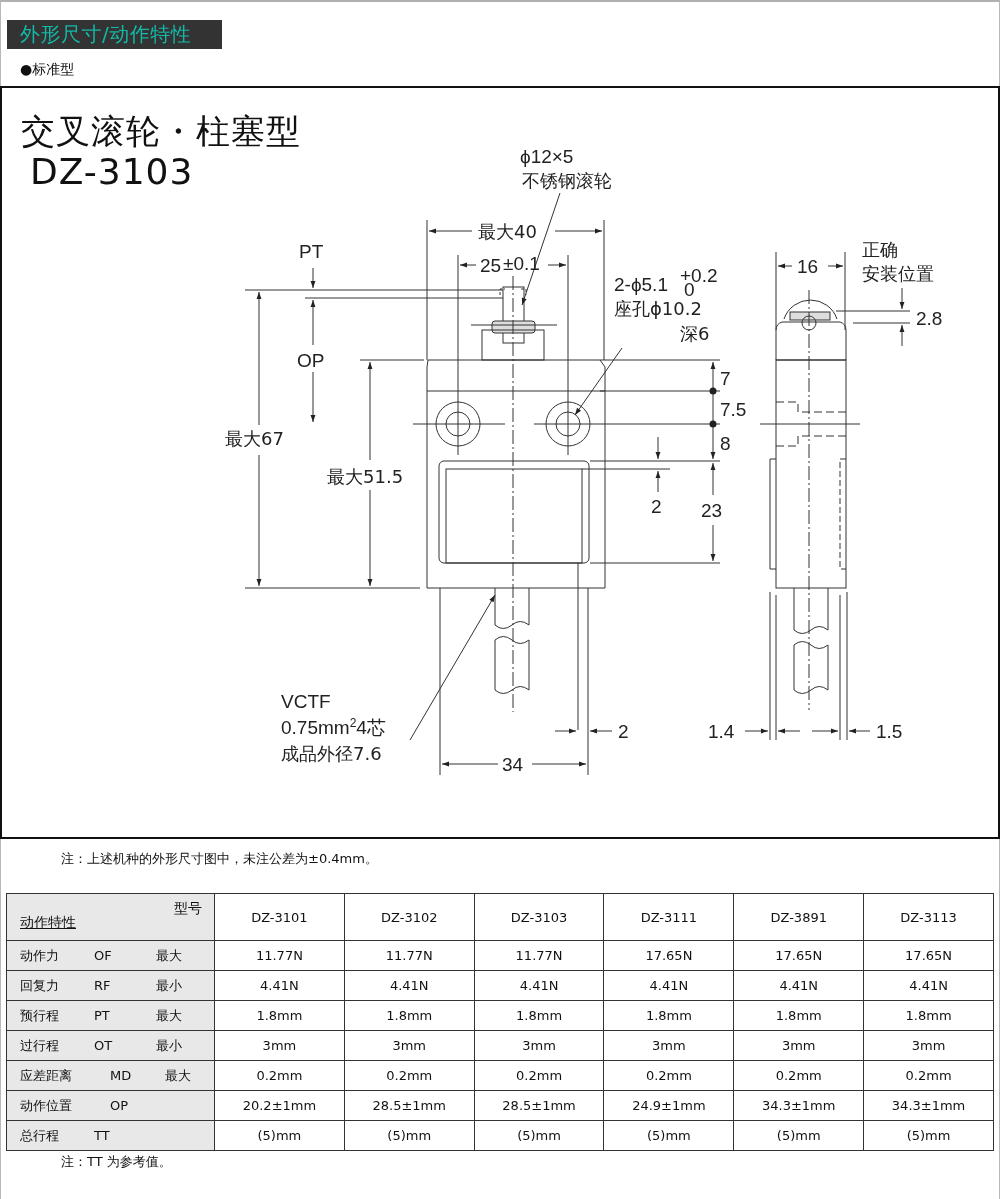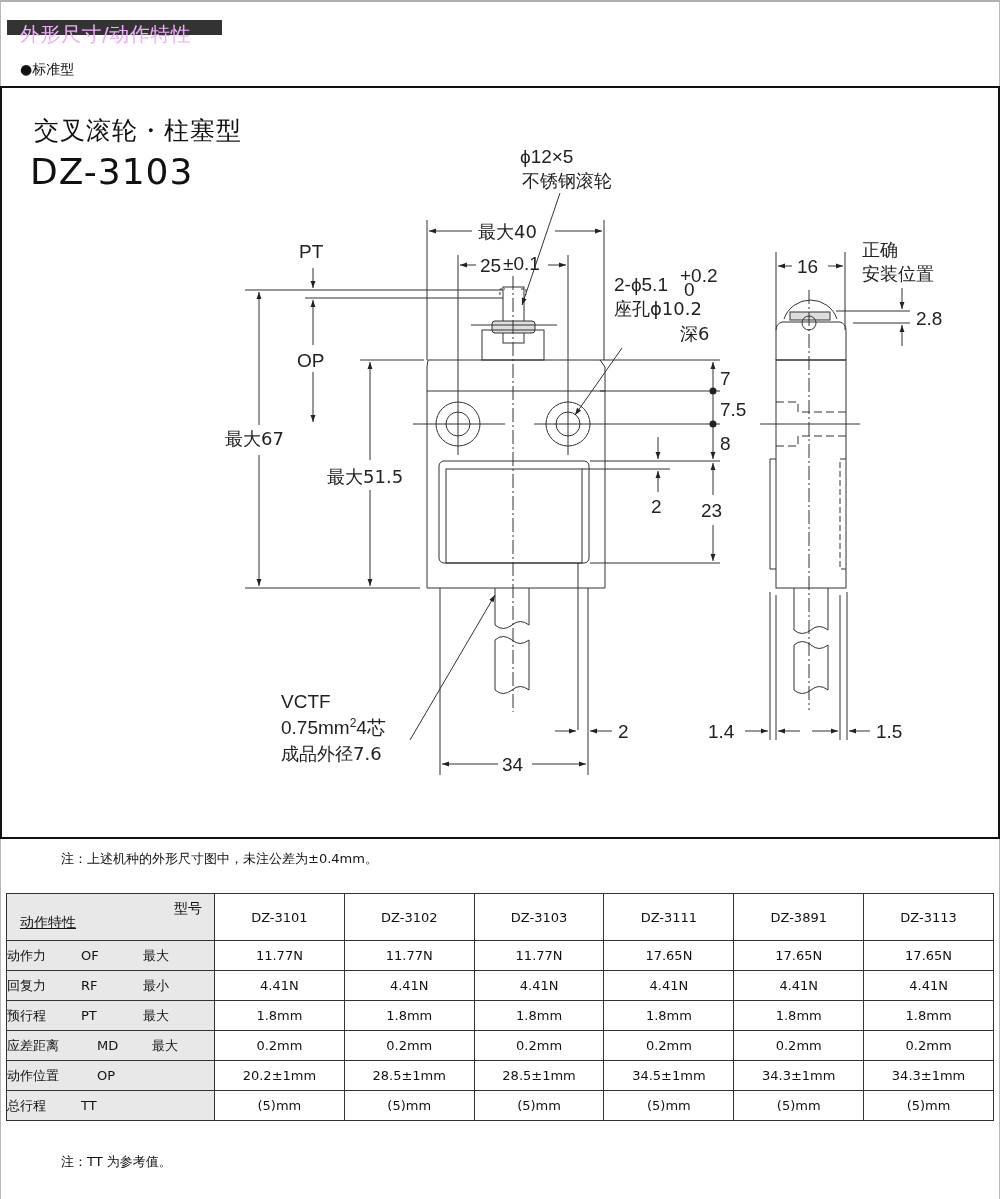--- a/index.html
+++ b/index.html
@@ -1,30 +1,30 @@
 <!DOCTYPE html>
 <html><head>
 <meta charset="utf-8">
 <style>
   html, body { margin:0; padding:0; background:#fff; }
   body { width:1000px; height:1199px; position:relative; font-family:"DejaVu Sans", sans-serif; color:#111; overflow:hidden; }
   .page-frame { position:absolute; left:0; top:0; width:998px; height:1197px; border:1px solid #b8b8b8; border-top:2px solid #b0b0b0; }
-  .section-header { position:absolute; left:7px; top:20px; width:215px; height:15px; background:#333; color:#f0abfc; font-size:20px; line-height:29px; padding-left:13px; box-sizing:border-box; letter-spacing:0.5px; }
+  .section-header { position:absolute; left:7px; top:20px; width:215px; height:29px; background:#333; color:#14b8a6; font-size:20px; line-height:29px; padding-left:13px; box-sizing:border-box; letter-spacing:0.5px; }
   .subheading { position:absolute; left:20px; top:59px; font-size:14px; line-height:20px; }
   .drawing-box { position:absolute; left:0; top:86px; width:996px; height:749px; border:2px solid #111; box-sizing:content-box; background:#fff; }
-  .drawing-title { position:absolute; left:34px; top:112px; font-size:25px; line-height:38px; letter-spacing:1px;text-align:center; }
+  .drawing-title { position:absolute; left:21px; top:112px; font-size:34px; line-height:38px; letter-spacing:1px;text-align:center; }
   .drawing-model { position:absolute; left:30px; top:152px; font-size:36px; line-height:40px; letter-spacing:1px; }
   svg.drawing { position:absolute; left:0; top:86px; }
   .dim { font-family:"Liberation Sans", sans-serif; font-size:19px; fill:#222; }
   .dim-cn { font-family:"DejaVu Sans", sans-serif; font-size:18px; fill:#222; }
   .note { position:absolute; left:22px; font-size:13px; line-height:18px;margin-left:39px; }
   table.spec { position:absolute; left:6px; top:881px; width:988px; border-collapse:collapse; font-size:13px;margin-top:12px; }
   table.spec td, table.spec th { border:1px solid #333; height:29px; text-align:center; font-weight:normal; padding:0; }
   table.spec .hdr td { height:46px; }
-  table.spec td.label { background:#e8e8e8; text-align:left; width:194px; white-space:pre; }
+  table.spec td.label { background:#e8e8e8; text-align:left; padding-left:13px; width:194px; white-space:pre; }
   table.spec td.corner { background:#e8e8e8; position:relative; width:207px; }
   .corner-top { position:absolute; right:12px; top:6px; font-size:14px; }
   .corner-bot { position:absolute; left:13px; bottom:8px; font-size:14px;text-decoration:underline; }
   .lbl-name { display:inline-block; width:74px; }
   .lbl-code { display:inline-block; width:62px; }
 </style>
 </head>
 <body>
 
 <div class="page-frame"></div>
@@ -217,34 +217,43 @@
   <tr>
     <td class="label"><span class="lbl-name">预行程</span><span class="lbl-code">PT</span><span>最大</span></td>
     <td>1.8mm</td>
     <td>1.8mm</td>
     <td>1.8mm</td>
     <td>1.8mm</td>
     <td>1.8mm</td>
     <td>1.8mm</td>
   </tr>
   <tr>
+    <td class="label"><span class="lbl-name">过行程</span><span class="lbl-code">OT</span><span>最小</span></td>
+    <td>3mm</td>
+    <td>3mm</td>
+    <td>3mm</td>
+    <td>3mm</td>
+    <td>3mm</td>
+    <td>3mm</td>
+  </tr>
+  <tr>
     <td class="label"><span class="lbl-name" style="width:90px">应差距离</span><span class="lbl-code" style="width:55px">MD</span><span>最大</span></td>
     <td>0.2mm</td>
     <td>0.2mm</td>
     <td>0.2mm</td>
     <td>0.2mm</td>
     <td>0.2mm</td>
     <td>0.2mm</td>
   </tr>
   <tr>
     <td class="label"><span class="lbl-name" style="width:90px">动作位置</span><span class="lbl-code">OP</span><span></span></td>
     <td>20.2±1mm</td>
     <td>28.5±1mm</td>
     <td>28.5±1mm</td>
-    <td>34.5±1mm</td>
+    <td>24.9±1mm</td>
     <td>34.3±1mm</td>
     <td>34.3±1mm</td>
   </tr>
   <tr>
     <td class="label"><span class="lbl-name">总行程</span><span class="lbl-code">TT</span><span></span></td>
     <td>(5)mm</td>
     <td>(5)mm</td>
     <td>(5)mm</td>
     <td>(5)mm</td>
     <td>(5)mm</td>

